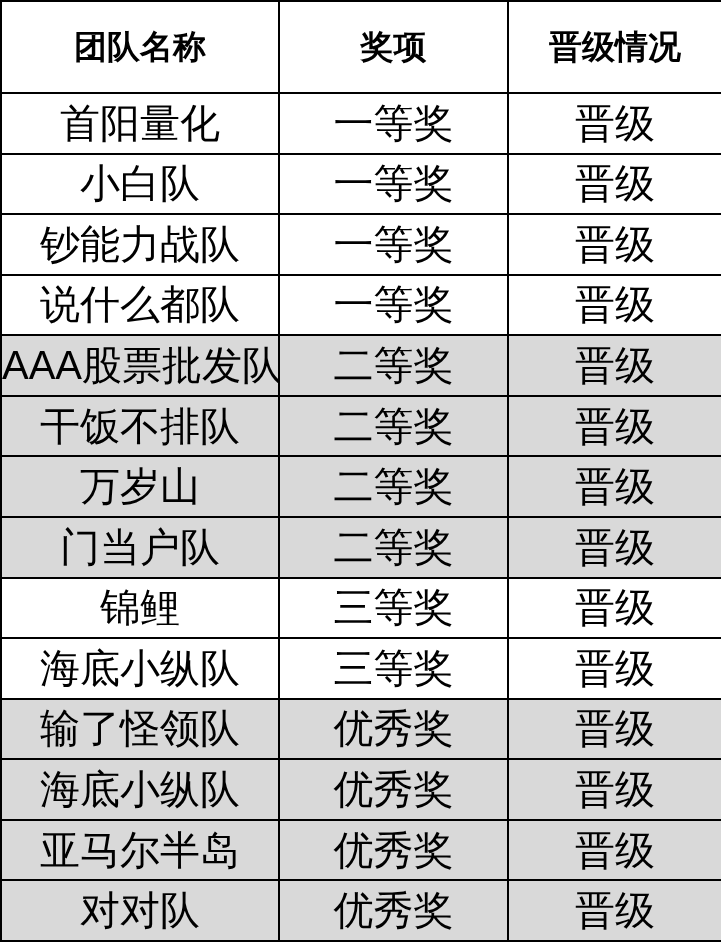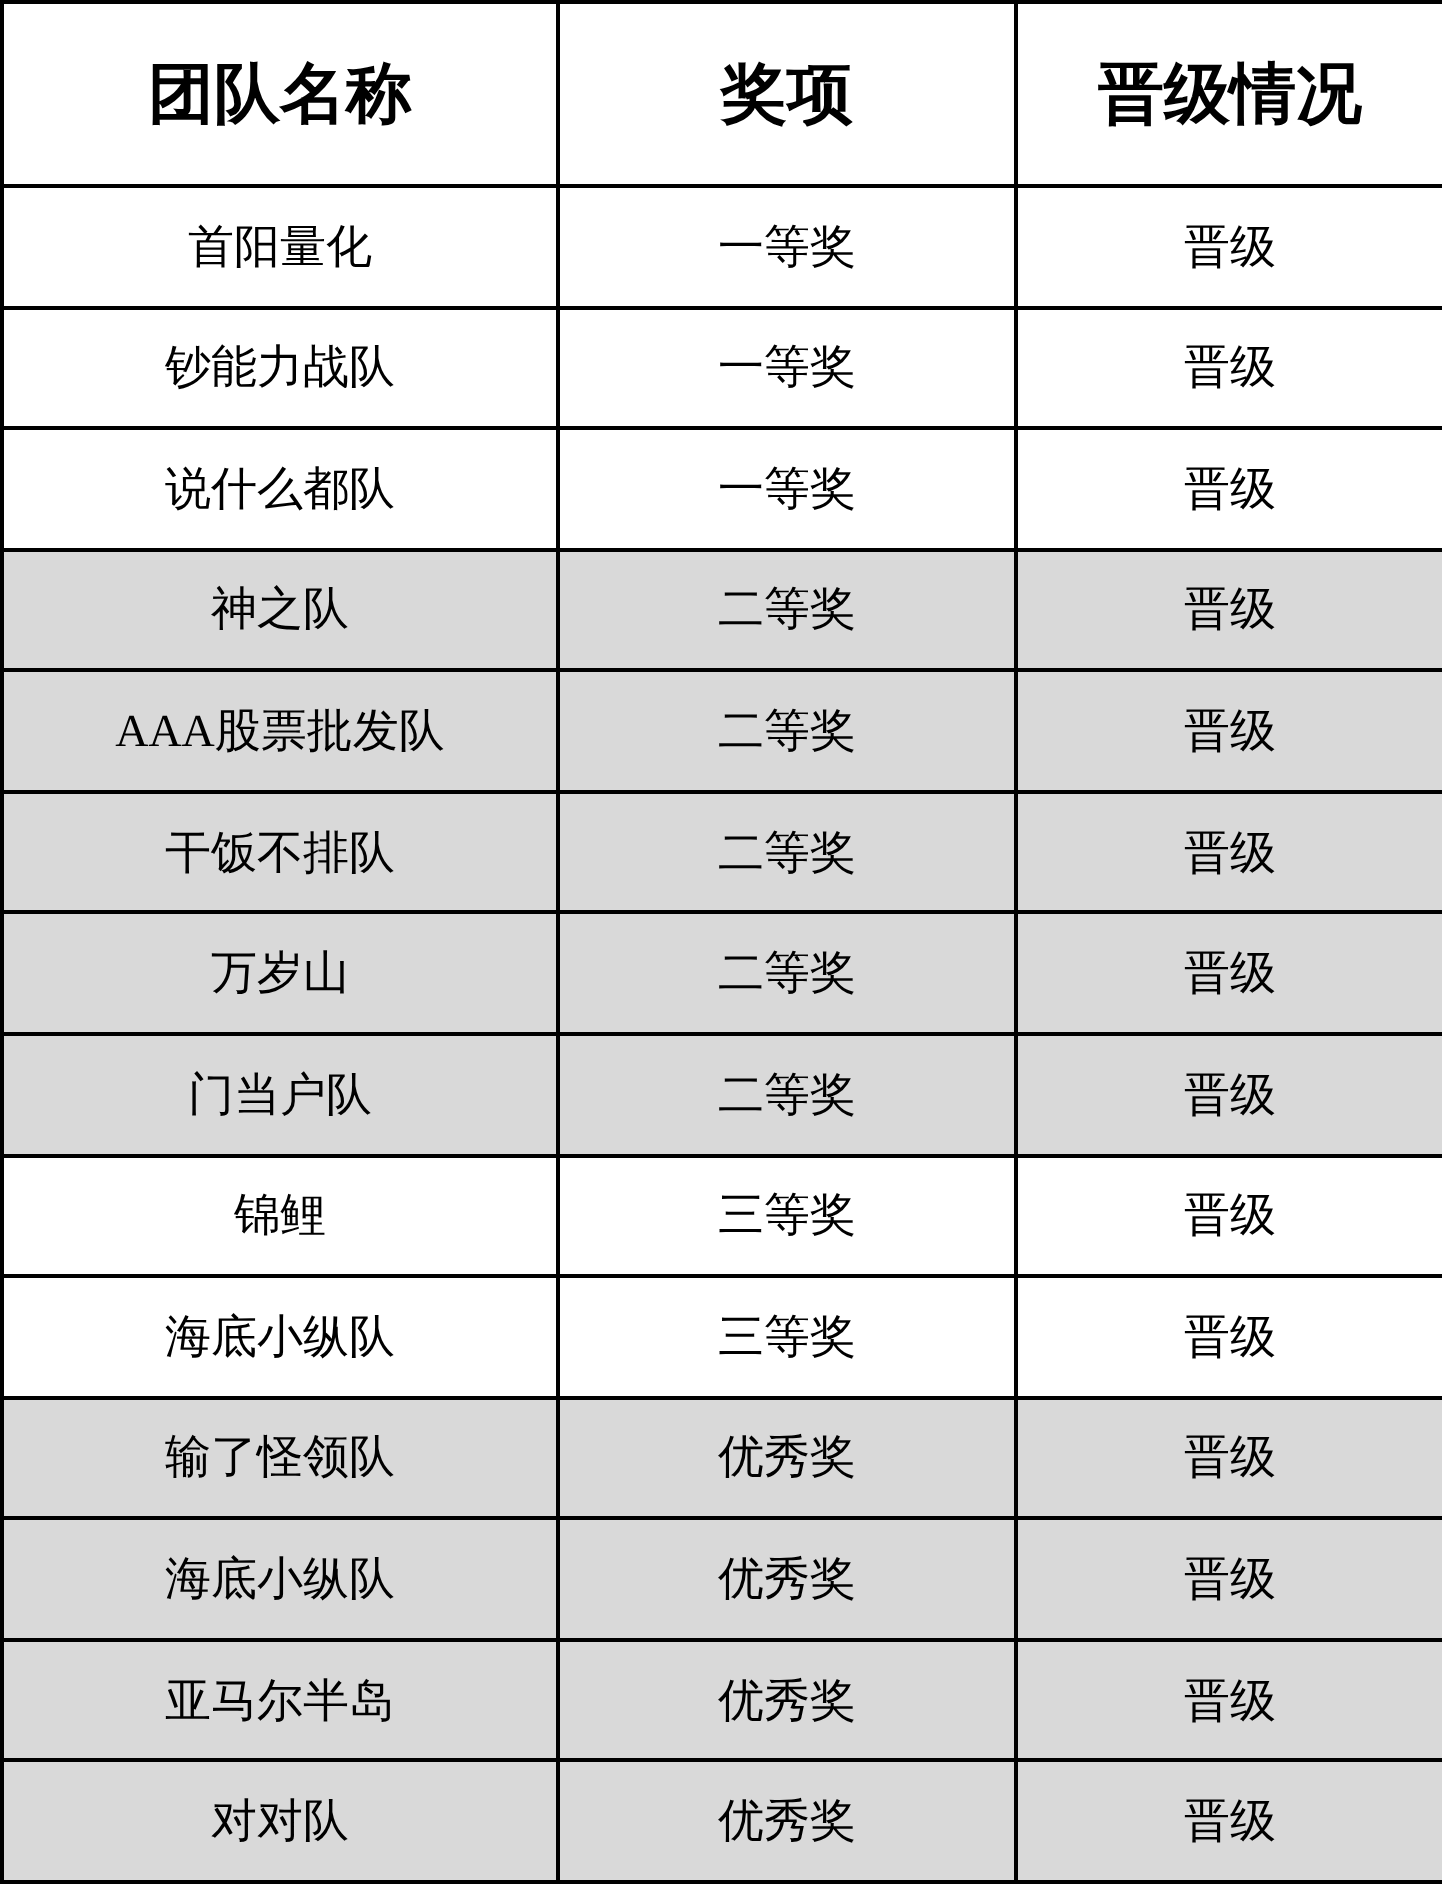--- a/index.html
+++ b/index.html
@@ -32,23 +32,23 @@
     overflow: hidden;
     white-space: nowrap;
   }
   table.results th {
     height: 90px;
     font-family: Liberation Serif, serif;
     font-weight: bold;
     font-size: 33px;
   }
   table.results td {
-    font-family: Liberation Serif, serif;
+    font-family: Liberation Sans, sans-serif;
     font-weight: normal;
-    font-size: 23px;
+    font-size: 40px;
     text-align: center;
   }
   table.results tr.shaded td {
     background: var(--shaded-bg, #d9d9d9);
   }
 </style>
 </head>
 <body>
 
 <table class="results">
@@ -64,32 +64,32 @@
       <th>晋级情况</th>
     </tr>
   </thead>
   <tbody>
       <tr>
     <td>首阳量化</td>
     <td>一等奖</td>
     <td>晋级</td>
   </tr>
       <tr>
+    <td>小白队</td>
+    <td>一等奖</td>
+    <td>晋级</td>
+  </tr>
+      <tr>
     <td>钞能力战队</td>
     <td>一等奖</td>
     <td>晋级</td>
   </tr>
       <tr>
     <td>说什么都队</td>
     <td>一等奖</td>
-    <td>晋级</td>
-  </tr>
-      <tr class="shaded">
-    <td>神之队</td>
-    <td>二等奖</td>
     <td>晋级</td>
   </tr>
       <tr class="shaded">
     <td>AAA股票批发队</td>
     <td>二等奖</td>
     <td>晋级</td>
   </tr>
       <tr class="shaded">
     <td>干饭不排队</td>
     <td>二等奖</td>

